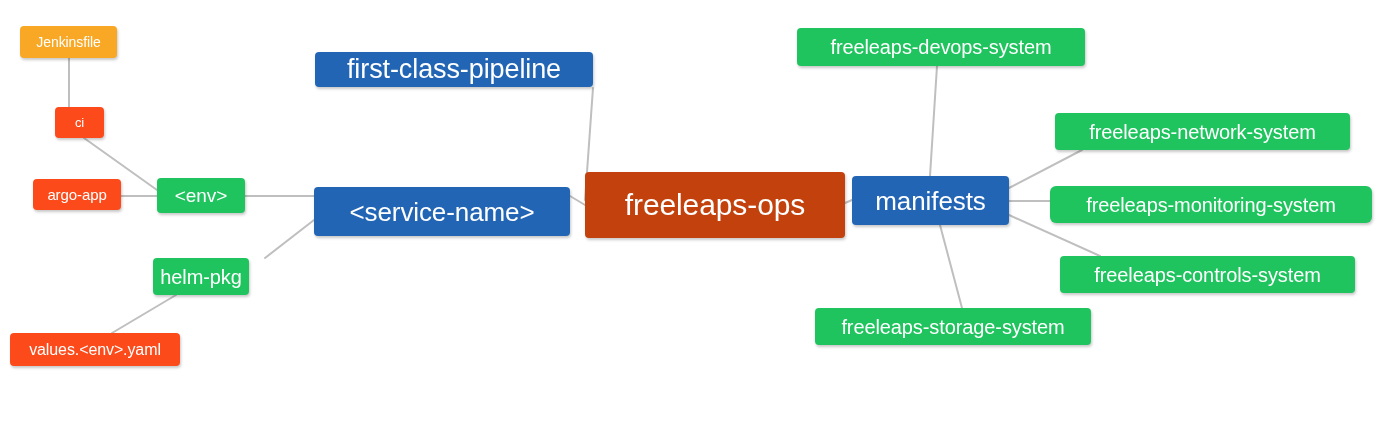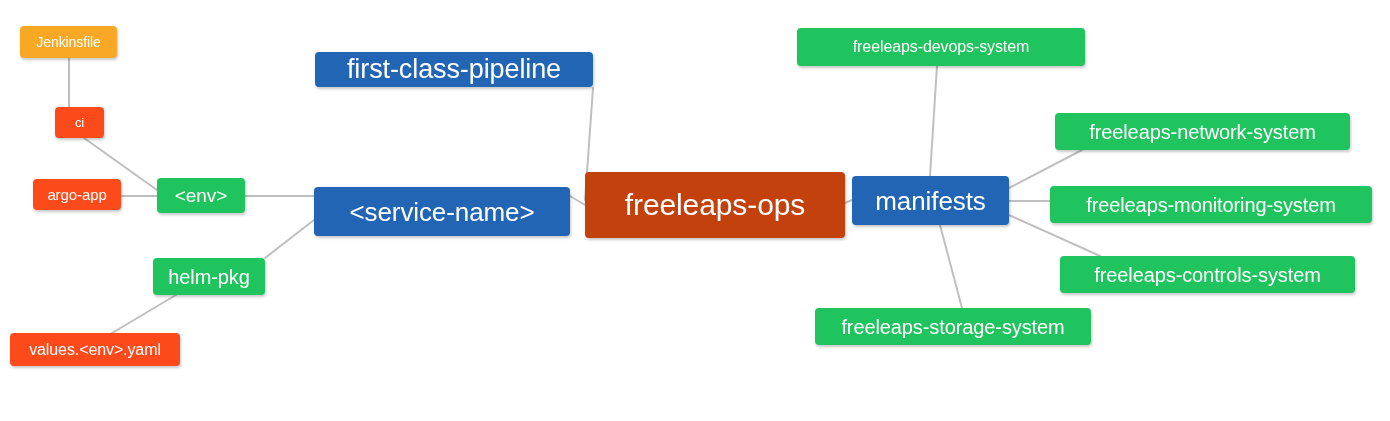--- a/index.html
+++ b/index.html
@@ -68,22 +68,22 @@
       <line x1="940" y1="225" x2="962" y2="308" stroke="#bfbfbf" stroke-width="2" stroke-linecap="round"></line>
     </svg>
   <div id="nodes">
       <div class="node n-root" style="left: 585px; top: 172px; width: 260px; height: 66px; font-size: 30px;">freeleaps-ops</div>
       <div class="node n-blue" style="left: 315px; top: 52px; width: 278px; height: 35px; font-size: 27px;">first-class-pipeline</div>
       <div class="node n-blue" style="left: 314px; top: 171px; width: 256px; height: 49px; font-size: 26px; margin-top: 16px;">&lt;service-name&gt;</div>
       <div class="node n-green" style="left: 157px; top: 178px; width: 88px; height: 35px; font-size: 19px;">&lt;env&gt;</div>
       <div class="node n-red" style="left: 55px; top: 107px; width: 49px; height: 31px; font-size: 13px;">ci</div>
       <div class="node n-orange" style="left: 20px; top: 26px; width: 97px; height: 32px; font-size: 14px;">Jenkinsfile</div>
       <div class="node n-red" style="left: 33px; top: 179px; width: 88px; height: 31px; font-size: 15px;">argo-app</div>
-      <div class="node n-green" style="left: 153px; top: 258px; width: 112px; height: 37px; font-size: 20px;">helm-pkg</div>
+      <div class="node n-green" style="left: 153px; top: 258px; width: 96px; height: 37px; font-size: 20px;">helm-pkg</div>
       <div class="node n-red" style="left: 10px; top: 333px; width: 170px; height: 33px; font-size: 16px;">values.&lt;env&gt;.yaml</div>
       <div class="node n-blue" style="left: 852px; top: 176px; width: 157px; height: 49px; font-size: 26px;">manifests</div>
-      <div class="node n-green" style="left: 797px; top: 28px; width: 288px; height: 38px; font-size: 16px;">freeleaps-devops-system</div>
+      <div class="node n-green" style="left: 797px; top: 28px; width: 288px; height: 38px; font-size: 20px;">freeleaps-devops-system</div>
       <div class="node n-green" style="left: 1055px; top: 113px; width: 295px; height: 37px; font-size: 20px;">freeleaps-network-system</div>
-      <div class="node n-green" style="left: 1050px; top: 186px; width: 322px; height: 37px; font-size: 20px;">freeleaps-monitoring-system</div>
+      <div class="node n-green" style="left: 1050px; top: 186px; width: 322px; height: 37px; font-size: 20px; border-radius: 6px;">freeleaps-monitoring-system</div>
       <div class="node n-green" style="left: 1060px; top: 256px; width: 295px; height: 37px; font-size: 20px;">freeleaps-controls-system</div>
       <div class="node n-green" style="left: 815px; top: 308px; width: 276px; height: 37px; font-size: 20px;">freeleaps-storage-system</div>
     </div>
 </div>
 
 </body></html>

